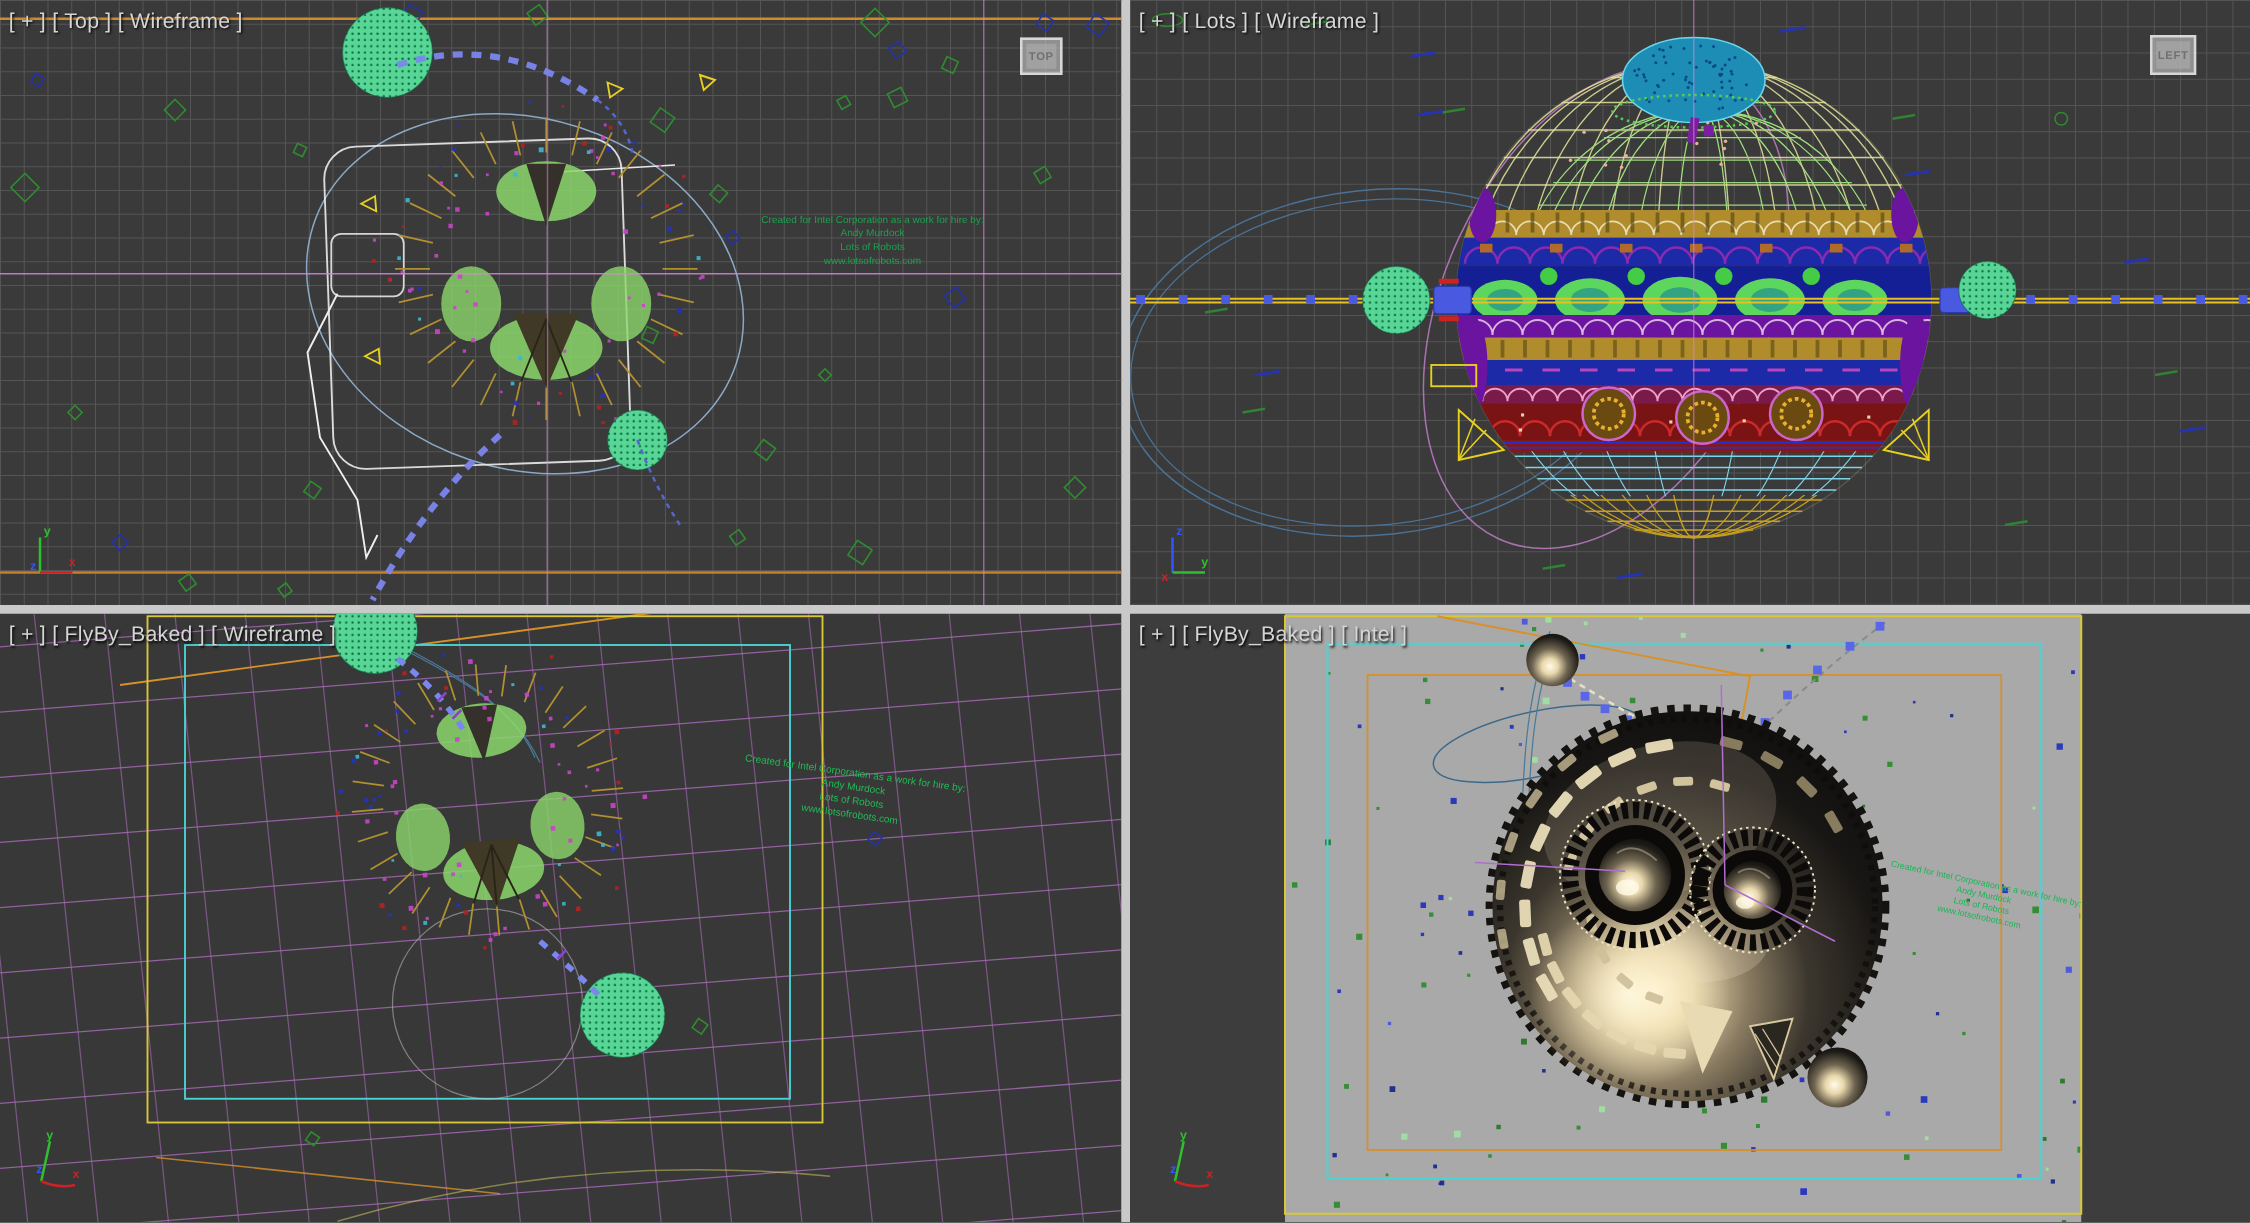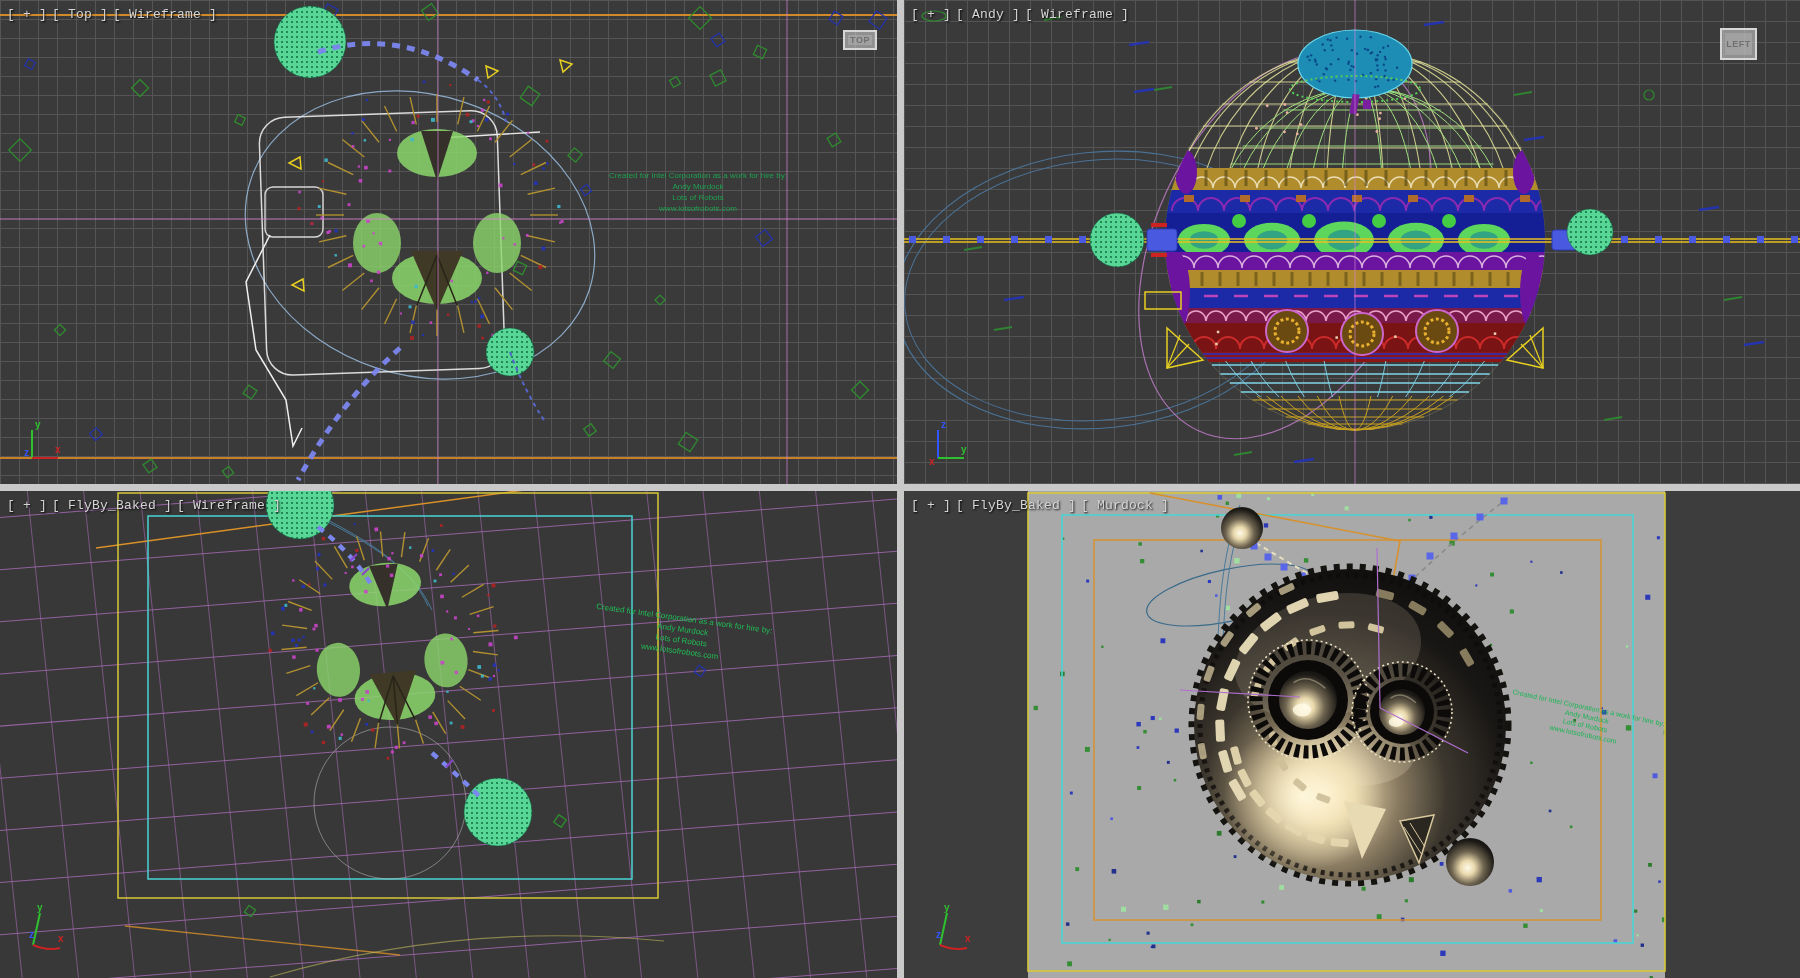--- a/index.html
+++ b/index.html
@@ -10,22 +10,22 @@
   .grid19{background-color:#3a3a3a;
     background-image:linear-gradient(to right,#555 1px,transparent 1px),
                      linear-gradient(to bottom,#555 1px,transparent 1px);
     background-size:19px 19px;}
   .grid21{background-color:#3a3a3a;
     background-image:linear-gradient(to right,#545454 1px,transparent 1px),
                      linear-gradient(to bottom,#545454 1px,transparent 1px);
     background-size:21px 21px;}
   .plaindark{background-color:#383838;}
   .plaindark2{background-color:#3d3d3d;}
-  .vp-label{position:absolute;left:7px;top:7px;z-index:30;font-size:13px;color:#d5d5d5;
-            text-shadow:1px 1px 2px rgba(0,0,0,.95);white-space:nowrap;letter-spacing:.2px;font-family:Liberation Mono, monospace;}
+  .vp-label{position:absolute;left:7px;top:7px;z-index:30;font-size:17px;color:#d5d5d5;
+            text-shadow:1px 1px 2px rgba(0,0,0,.95);white-space:nowrap;letter-spacing:.2px;}
   .vp-label span{margin-right:5px;cursor:pointer;}
   .viewcube{position:absolute;z-index:25;background:rgba(202,202,202,.6);
             border:2px solid rgba(232,232,232,.8);box-sizing:border-box;
             display:flex;align-items:center;justify-content:center;}
   .viewcube .face{position:absolute;inset:3px;background:rgba(175,175,175,.55);}
   .viewcube span{position:relative;font-size:9px;font-weight:bold;color:rgba(110,110,110,.95);letter-spacing:.5px;}
   .wm{position:absolute;z-index:20;text-align:center;font-size:8px;line-height:11px;pointer-events:none;}
   .wm span{display:block;white-space:nowrap;}
   .wm-tl{color:#1fa04f;width:200px;}
   .wm-bl{color:#21bb55;width:200px;transform:rotate(8deg);}
@@ -331,21 +331,21 @@
           <line x1="32" y1="458" x2="32" y2="430" stroke="#2fbf2f" stroke-width="2"></line>
           <line x1="32" y1="458" x2="58" y2="458" stroke="#cc2222" stroke-width="2"></line>
           <text x="35" y="428" fill="#2fbf2f" font-size="10" font-weight="bold" font-family="Liberation Sans, sans-serif">y</text>
           <text x="55" y="453" fill="#cc2222" font-size="10" font-weight="bold" font-family="Liberation Sans, sans-serif">x</text>
           <text x="24" y="456" fill="#3355ff" font-size="10" font-weight="bold" font-family="Liberation Sans, sans-serif">z</text>
         </g>
       </svg>
     <div class="vp-label">
       <span>[ + ]</span><span>[ Top ]</span><span>[ Wireframe ]</span>
     </div>
-    <div class="viewcube" style="left:843px;top:30px;width:34px;height:20px">
+    <div class="viewcube" style="left:816px;top:30px;width:34px;height:30px">
       <div class="face"></div>
       <span>TOP</span>
     </div>
     <div class="wm wm-tl" style="left:598px;top:170px">
       <span>Created for Intel Corporation as a work for hire by:</span>
       <span>Andy Murdock</span>
       <span>Lots of Robots</span>
       <span>www.lotsofrobots.com</span>
     </div>
   </div>
@@ -697,21 +697,21 @@
         <circle cx="686" cy="232" r="23" fill="url(#pb-tr)" stroke="rgba(15,90,60,.5)" stroke-width="1"></circle>
         <g>
           <line x1="34" y1="458" x2="34" y2="430" stroke="#3355ff" stroke-width="2"></line>
           <line x1="34" y1="458" x2="60" y2="458" stroke="#2fbf2f" stroke-width="2"></line>
           <text x="37" y="428" fill="#3355ff" font-size="10" font-weight="bold" font-family="Liberation Sans, sans-serif">z</text>
           <text x="57" y="453" fill="#2fbf2f" font-size="10" font-weight="bold" font-family="Liberation Sans, sans-serif">y</text>
           <text x="25" y="465" fill="#cc2222" font-size="10" font-weight="bold" font-family="Liberation Sans, sans-serif">x</text>
         </g>
       </svg>
     <div class="vp-label">
-      <span>[ + ]</span><span>[ Andy ]</span><span>[ Wireframe ]</span>
+      <span>[ + ]</span><span>[ Lots ]</span><span>[ Wireframe ]</span>
     </div>
     <div class="viewcube" style="left:816px;top:28px;width:37px;height:32px">
       <div class="face"></div>
       <span>LEFT</span>
     </div>
   </div>
 
   <div class="vp plaindark" id="vp-bl" style="left:0;top:491px;width:897px;height:487px">
     <svg id="svg-bl" width="897" height="487">
         <defs>
@@ -1250,21 +1250,21 @@
         <circle cx="566" cy="371" r="24" fill="url(#g-ball)"></circle>
         <g>
           <line x1="36" y1="454" x2="43" y2="422" stroke="#2fbf2f" stroke-width="2"></line>
           <path d="M36,454 Q50,460 63,457" fill="none" stroke="#cc2222" stroke-width="2"></path>
           <text x="40" y="420" fill="#2fbf2f" font-size="10" font-weight="bold" font-family="Liberation Sans, sans-serif">y</text>
           <text x="61" y="451" fill="#cc2222" font-size="10" font-weight="bold" font-family="Liberation Sans, sans-serif">x</text>
           <text x="32" y="447" fill="#3355ff" font-size="10" font-weight="bold" font-family="Liberation Sans, sans-serif">z</text>
         </g>
       </svg>
     <div class="vp-label">
-      <span>[ + ]</span><span>[ FlyBy_Baked ]</span><span>[ Murdock ]</span>
+      <span>[ + ]</span><span>[ FlyBy_Baked ]</span><span>[ Intel ]</span>
     </div>
     <div class="wm wm-br" style="left:602px;top:212px">
       <span>Created for Intel Corporation as a work for hire by:</span>
       <span>Andy Murdock</span>
       <span>Lots of Robots</span>
       <span>www.lotsofrobots.com</span>
     </div>
   </div>
 </div>
 

